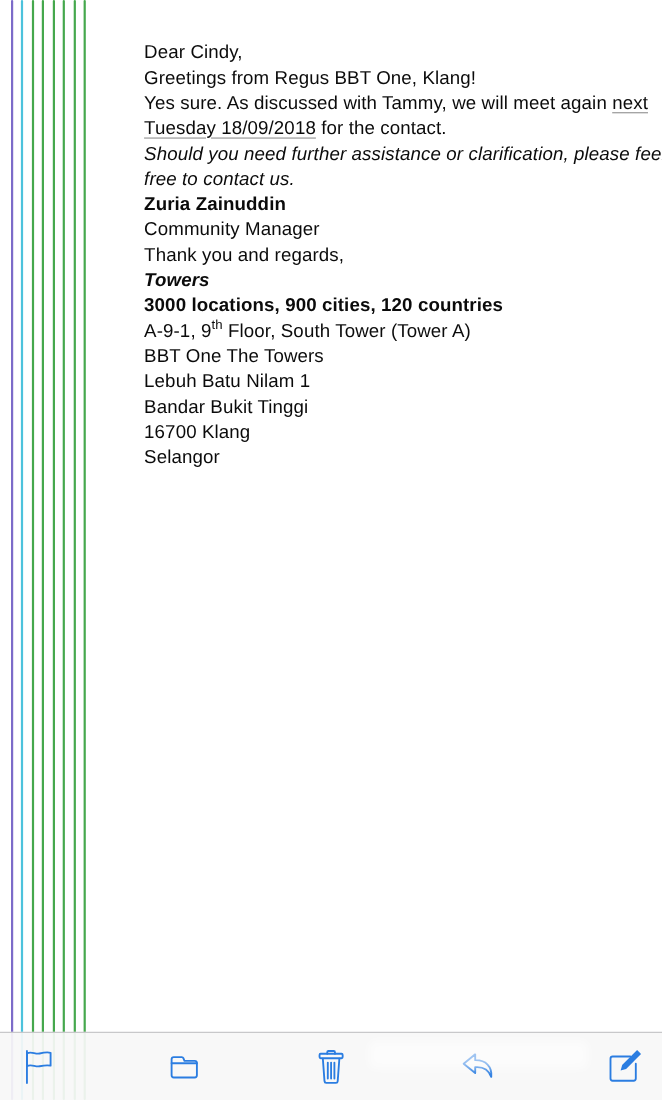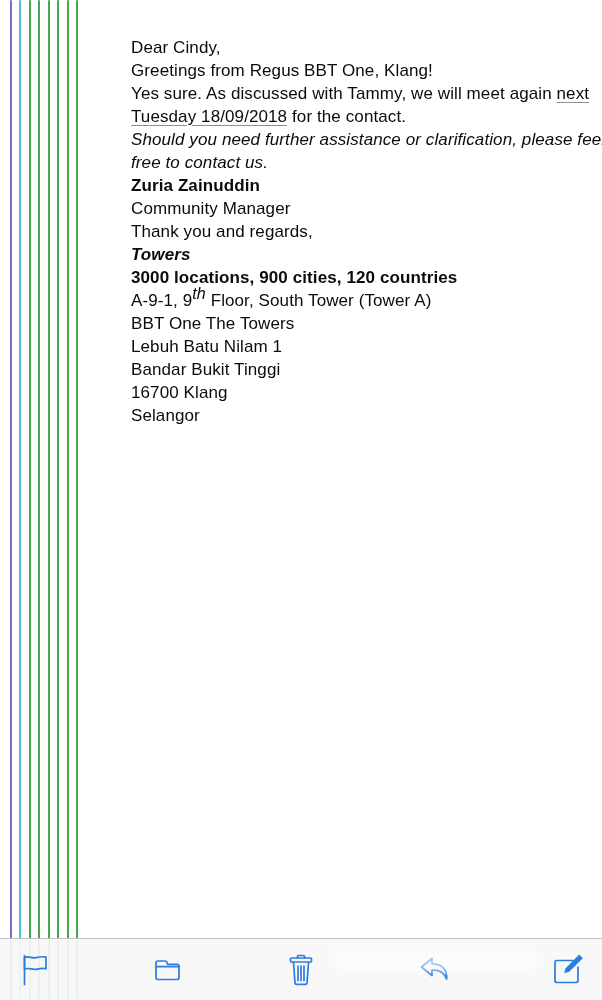--- a/index.html
+++ b/index.html
@@ -35,24 +35,23 @@
   .mt-24 { margin-top: 24px; }
   .mt-23 { margin-top: 23px; }
   .mt-22 { margin-top: 22px; }
   .bold { font-weight: bold; }
   .date-link {
     text-decoration: underline;
     text-decoration-color: #8f8f8f;
     text-underline-offset: 3px;
   }
   sup.ord {
-    font-size: 16px;
+    font-size: 12px;
     line-height: 0;
     vertical-align: super;
-    font-style: italic;
   }
 
   
   .toolbar {
     position: absolute;
     left: 0; bottom: 0;
     width: 602px; height: 62px;
     background: rgba(247, 248, 248, 0.93);
     border-top: 1px solid #c3c3c5;
     display: flex;

